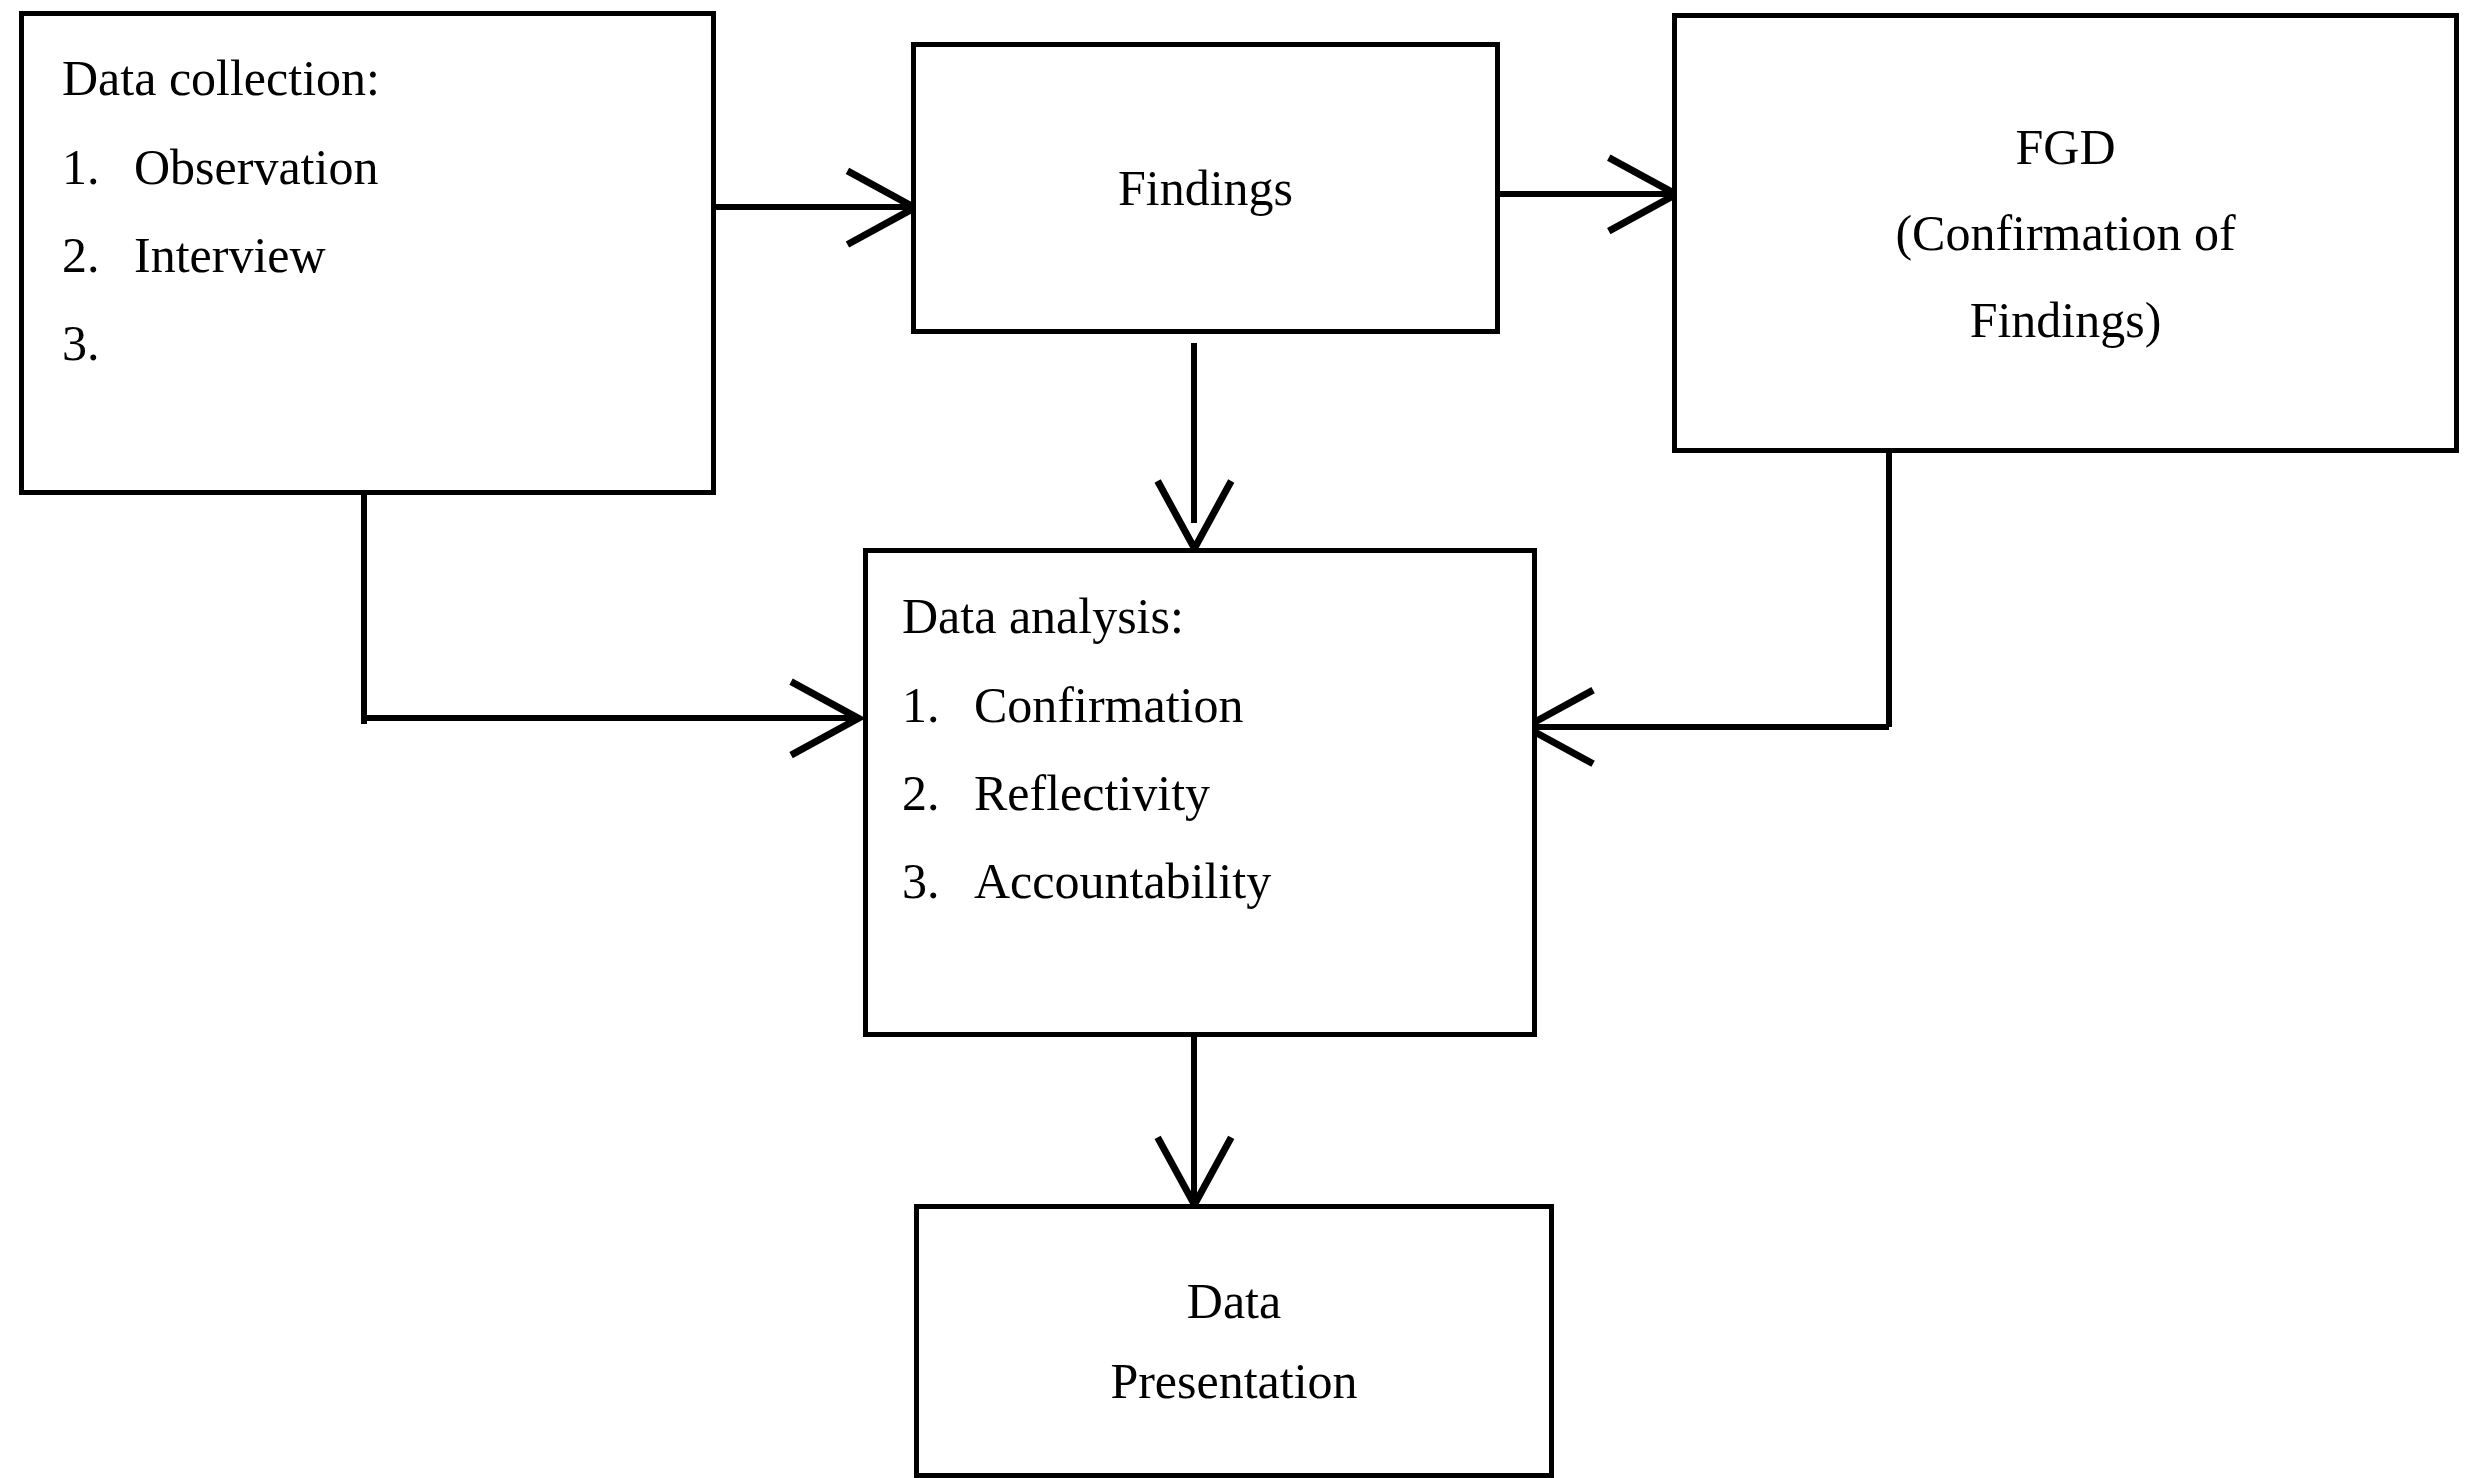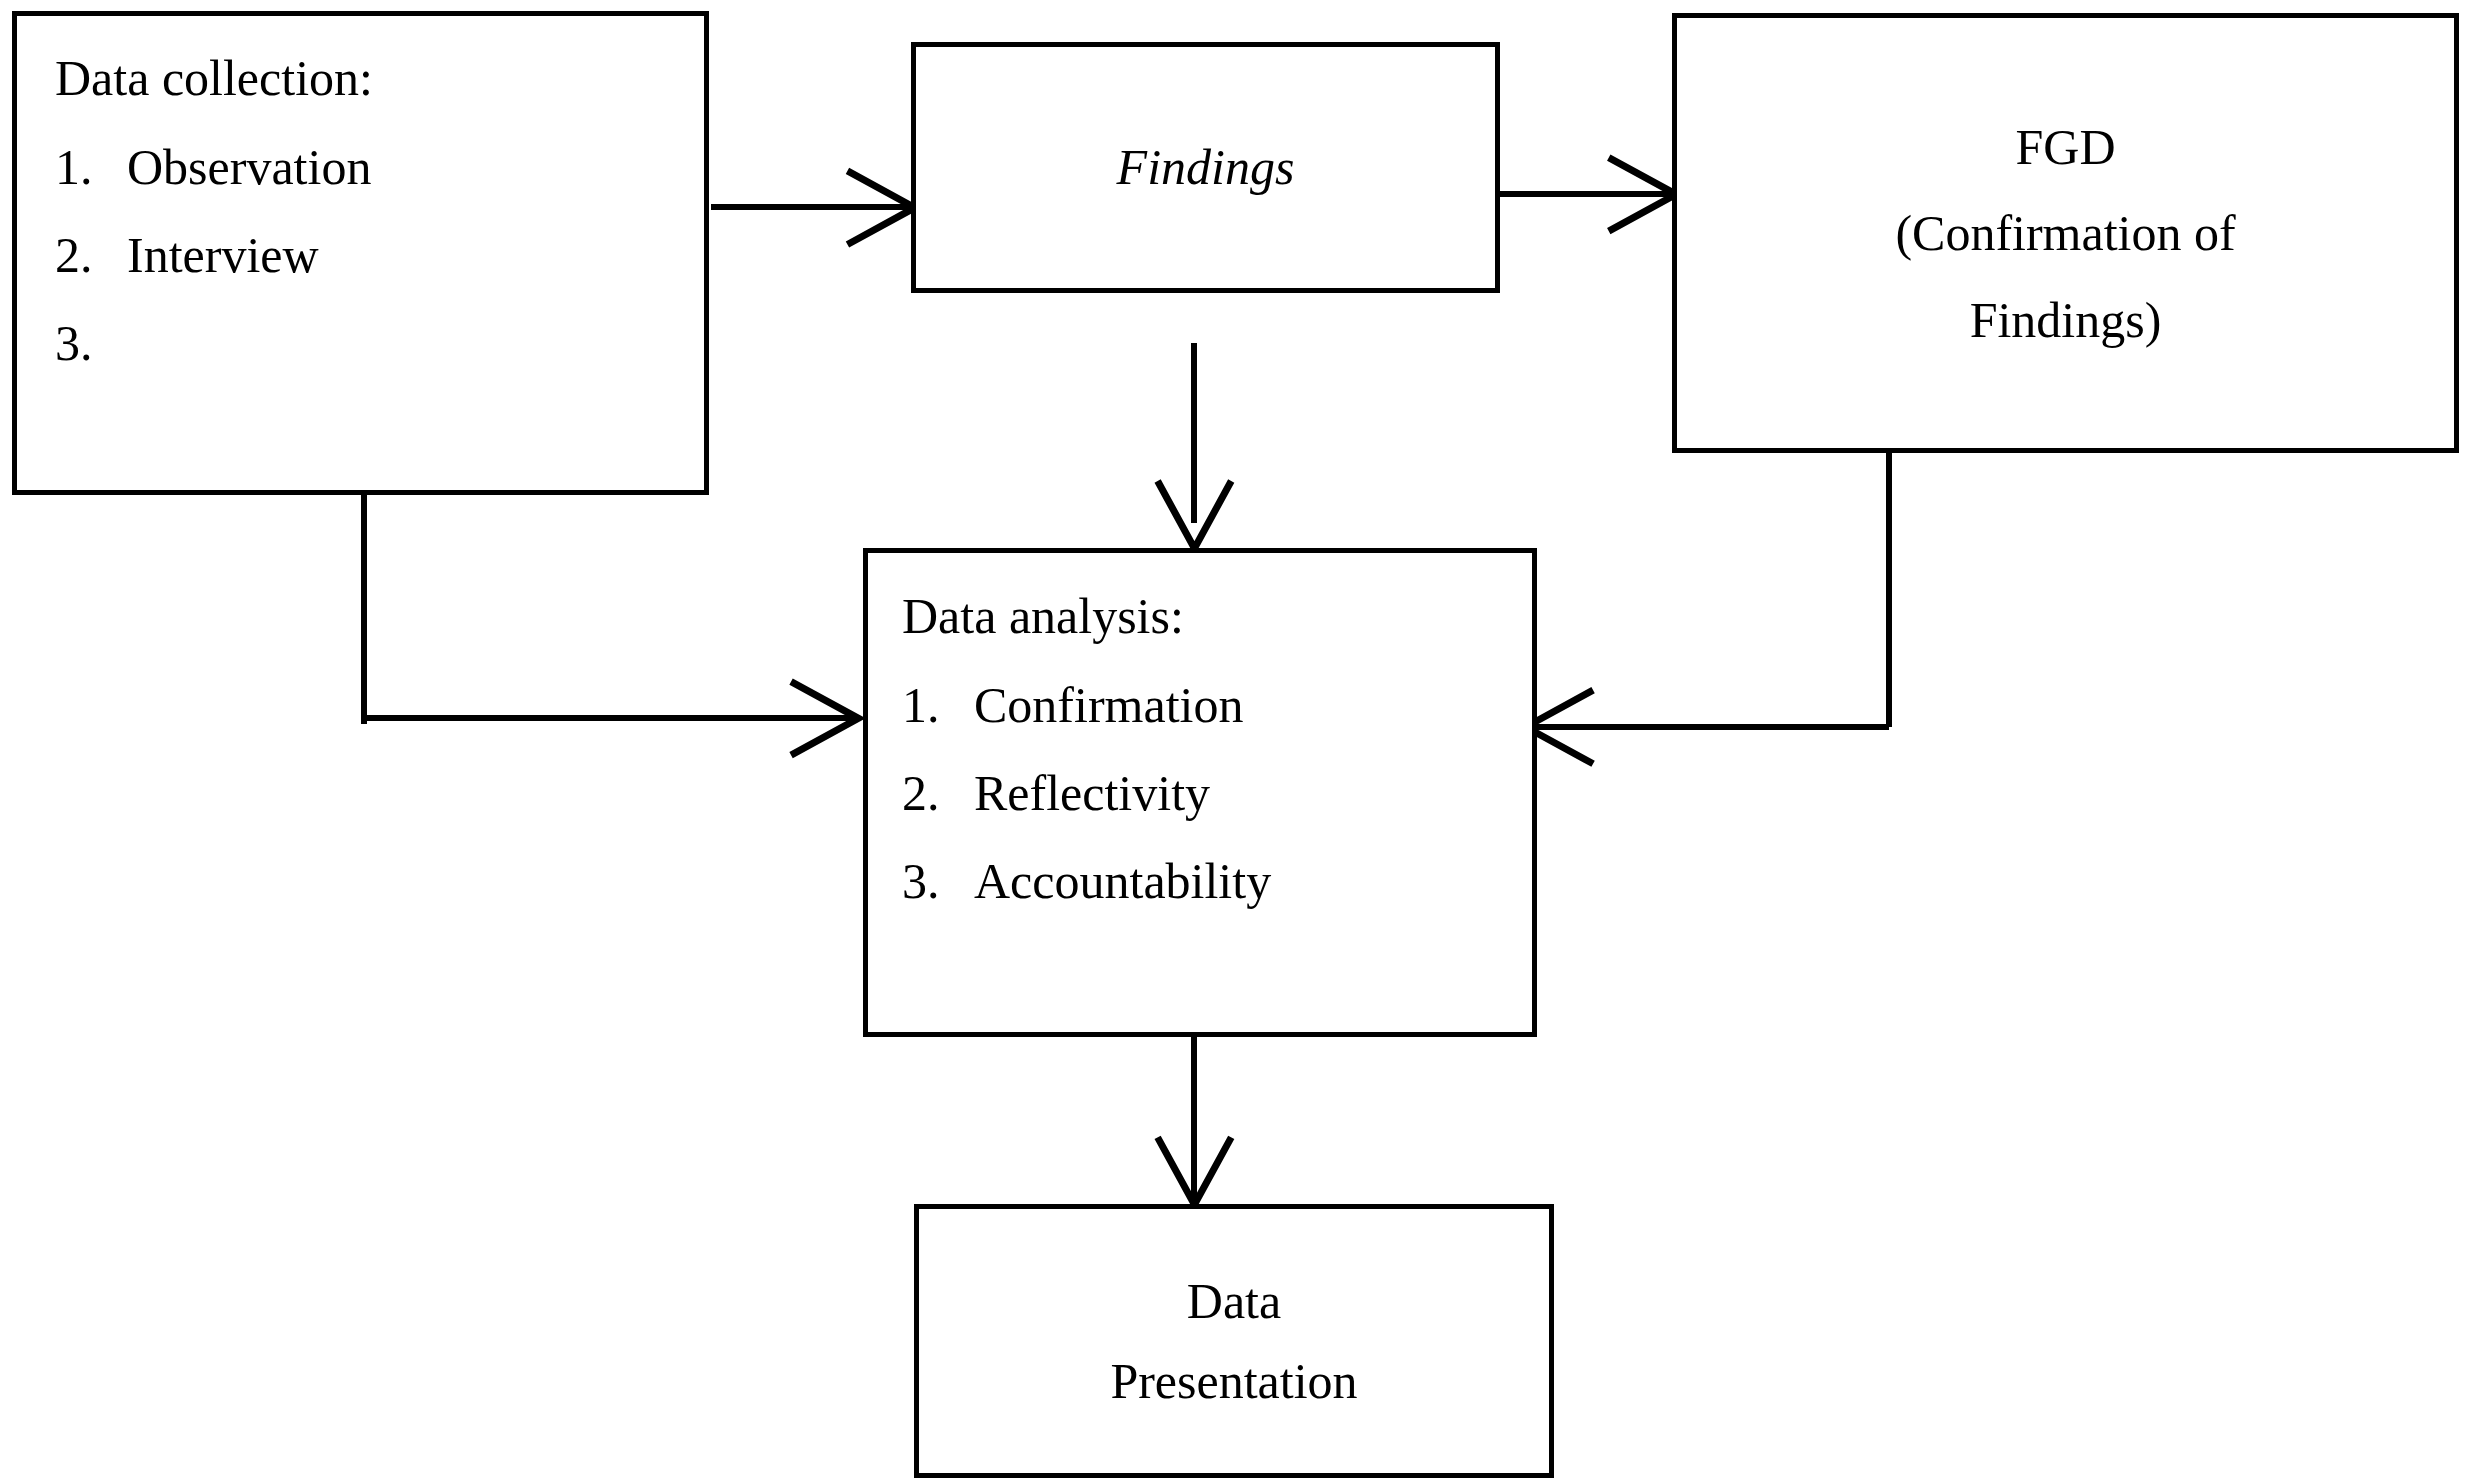--- a/index.html
+++ b/index.html
@@ -34,37 +34,37 @@
   .node-inner.centered { align-items: center; }
   .node-inner.left-align { align-items: flex-start; }
 
   .title-line {
     font-size: 50px;
     line-height: 1.05;
     white-space: nowrap;
   }
 
   
-  #node-data-collection { left: 12px; top: 11px; width: 697px; height: 484px; }
+  #node-data-collection { left: 19px; top: 11px; width: 697px; height: 484px; }
   #node-data-collection .node-inner { padding: 33px 0 36px 38px; justify-content: flex-start; }
   #node-data-collection .heading { font-size: 50px; margin-bottom: 31px; }
   .num-list { list-style: none; margin: 0; padding: 0; }
   .num-list li {
     display: flex;
     align-items: baseline;
     font-size: 50px;
     margin-bottom: 30px;
     white-space: nowrap;
   }
   .num-list li:last-child { margin-bottom: 0; }
   .num-list .num { width: 72px; flex: 0 0 72px; }
   .num-list .txt { }
 
   
-  #node-findings { left: 911px; top: 42px; width: 589px; height: 251px; font-style: italic; }
+  #node-findings { left: 911px; top: 42px; width: 589px; height: 292px; }
 
   
   #node-fgd { left: 1672px; top: 13.3px; width: 787px; height: 440px; }
   #node-fgd .node-inner { padding: 14px 15.7px; }
   #node-fgd .title-line { margin: 17px 0; font-size: 50px; }
 
   
   #node-data-analysis { left: 863px; top: 548px; width: 674px; height: 489px; }
   #node-data-analysis .node-inner { padding: 34px 0 31px 34px; justify-content: flex-start; }
   #node-data-analysis .heading { font-size: 50px; margin-bottom: 31px; }

